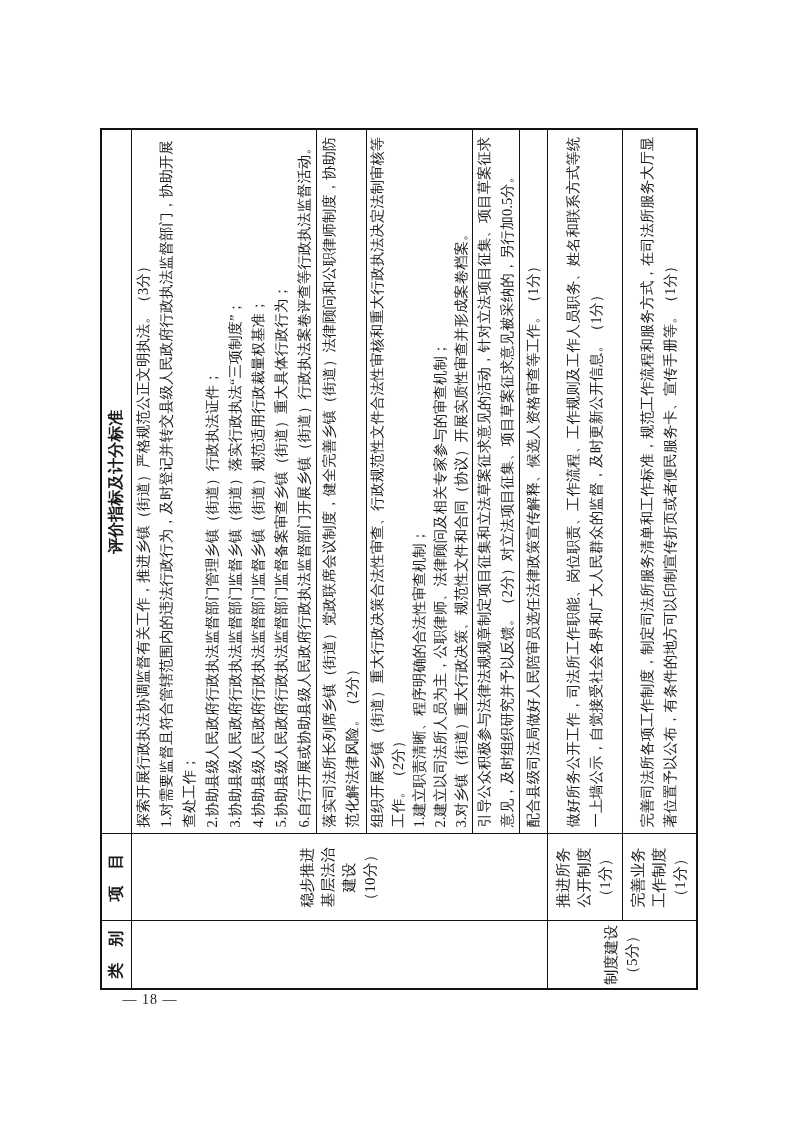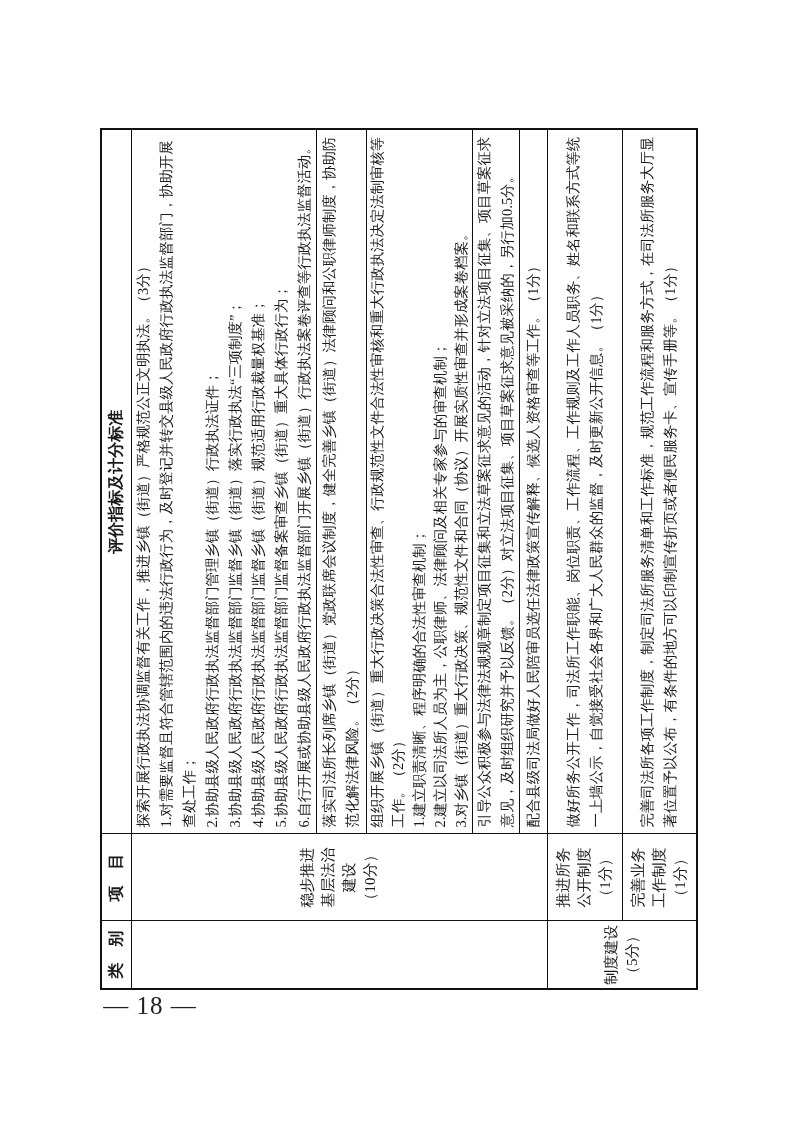--- a/index.html
+++ b/index.html
@@ -23,21 +23,21 @@
   tr.h-b1{height:75px;}
   tr.h-b2{height:75px;}
   th.head{font-family:"DejaVu Sans","Liberation Sans",sans-serif;font-weight:bold;
           font-size:16px;text-align:center;white-space:pre-line;padding:0;}
   td.cat,td.item{white-space:pre-line;text-align:center;font-size:15px;line-height:21px;
                  padding:0;}
   td.crit{white-space:pre-line;text-align:left;font-size:14.4px;line-height:23px;
           padding:0 5px 0 6px;letter-spacing:0;}
   td.crit.tight{line-height:21px;}
   .page-num{position:absolute;left:95px;top:992px;width:110px;text-align:center;
-            font-size:25px;letter-spacing:1px;color:#222;}
+            font-size:14px;letter-spacing:1px;color:#222;}
 </style>
 </head>
 <body>
 
 <div class="sheet">
 
   <div class="rotated-wrap">
     <table class="eval">
       <colgroup>
         <col class="c-cat">

